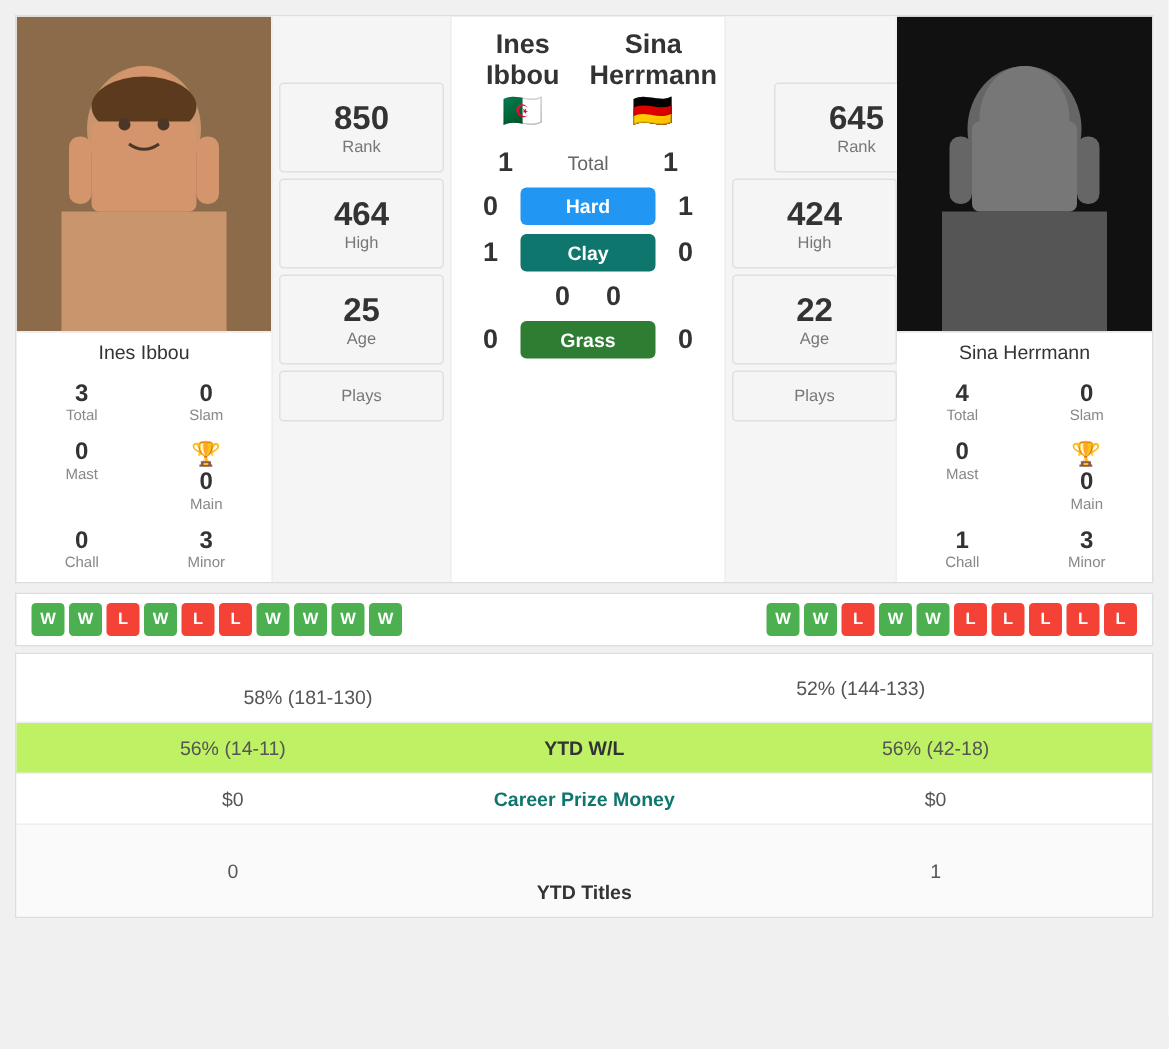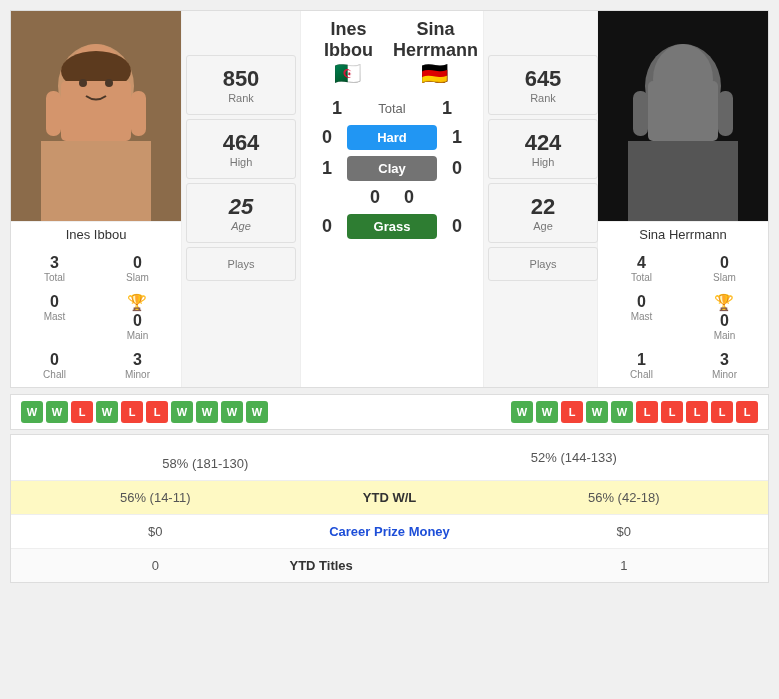--- a/index.html
+++ b/index.html
@@ -5,21 +5,21 @@
     * { box-sizing: border-box; margin: 0; padding: 0; }
     body { font-family: Arial, sans-serif; background: #f0f0f0; width: 779px; min-height: 699px; }
     
     .main-container { width: 779px; background: #f0f0f0; padding: 10px; }
     .stat-cell { text-align: center; padding: 4px 2px; }
     .stat-cell .val { font-size: 16px; font-weight: bold; color: #333; }
     .stat-cell .lbl { font-size: 10px; color: #888; }
     .trophy { color: #f5a623; font-size: 16px; }
     .surface-btn { padding: 5px 16px; border-radius: 4px; font-size: 13px; font-weight: bold; color: #fff; border: none; min-width: 90px; text-align: center; }
     .surface-hard { background: #2196F3; }
-    .surface-clay { background: #737373; }
+    .surface-clay { background: #0f766e; }
     .surface-indoor { background: #5C6BC0; }
     .surface-grass { background: #2E7D32; }
     .comp-box { background: #f5f5f5; border: 1px solid #e0e0e0; border-radius: 3px; text-align: center; padding: 10px 4px; width: 110px; }
     .comp-box .val { font-size: 22px; font-weight: bold; color: #333; }
     .comp-box .lbl { font-size: 11px; color: #777; }
     
     
     .form-section { background: #fff; border: 1px solid #ddd; margin-bottom: 4px; }
     .form-row { display: flex; align-items: center; padding: 6px 10px; border-bottom: 1px solid #eee; }
     .form-row:last-child { border-bottom: none; }
@@ -95,21 +95,21 @@
 
     <div style="width:120px; flex-shrink:0; display:flex; flex-direction:column; justify-content:flex-start; padding:4px; gap:4px; background:#f5f5f5; border-left:1px solid #eee; border-right:1px solid #eee;">
       <div class="comp-box" style="background:#f5f5f5; border:1px solid #e0e0e0; border-radius:3px; text-align:center; padding:10px 4px; margin-top:40px;">
         <div class="val" style="font-size:22px; font-weight:bold; color:#333;">850</div>
         <div class="lbl" style="font-size:11px; color:#777;">Rank</div>
       </div>
       <div class="comp-box" style="background:#f5f5f5; border:1px solid #e0e0e0; border-radius:3px; text-align:center; padding:10px 4px;">
         <div class="val" style="font-size:22px; font-weight:bold; color:#333;">464</div>
         <div class="lbl" style="font-size:11px; color:#777;">High</div>
       </div>
-      <div class="comp-box" style="background:#f5f5f5; border:1px solid #e0e0e0; border-radius:3px; text-align:center; padding:10px 4px;font-style:italic;">
+      <div class="comp-box" style="background:#f5f5f5; border:1px solid #e0e0e0; border-radius:3px; text-align:center; padding:10px 4px;">
         <div class="val" style="font-size:22px; font-weight:bold; color:#333;">25</div>
         <div class="lbl" style="font-size:11px; color:#777;">Age</div>
       </div>
       <div class="comp-box" style="background:#f5f5f5; border:1px solid #e0e0e0; border-radius:3px; text-align:center; padding:10px 4px;">
         <div class="lbl" style="font-size:11px; color:#777;">Plays</div>
       </div>
     </div>
 
     <div style="flex:1; display:flex; flex-direction:column; align-items:center; padding:8px 4px;">
 
@@ -148,21 +148,21 @@
       </div>
 
       <div style="display:flex; align-items:center; justify-content:center; width:100%; gap:6px; margin:3px 0;">
         <span style="font-size:18px; font-weight:bold; color:#333; width:28px; text-align:center;">0</span>
         <button class="surface-btn surface-grass">Grass</button>
         <span style="font-size:18px; font-weight:bold; color:#333; width:28px; text-align:center;">0</span>
       </div>
     </div>
 
     <div style="width:115px; flex-shrink:0; display:flex; flex-direction:column; justify-content:flex-start; padding:4px; gap:4px; background:#f5f5f5; border-left:1px solid #eee; border-right:1px solid #eee;">
-      <div class="comp-box" style="background:#f5f5f5; border:1px solid #e0e0e0; border-radius:3px; text-align:center; padding:10px 4px; margin-top:40px;">
+      <div class="comp-box" style="background:#f5f5f5; border:1px solid #e0e0e0; border-radius:3px; text-align:center; padding:10px 4px; margin-top:40px;margin-left:28px;">
         <div class="val" style="font-size:22px; font-weight:bold; color:#333;">645</div>
         <div class="lbl" style="font-size:11px; color:#777;">Rank</div>
       </div>
       <div class="comp-box" style="background:#f5f5f5; border:1px solid #e0e0e0; border-radius:3px; text-align:center; padding:10px 4px;">
         <div class="val" style="font-size:22px; font-weight:bold; color:#333;">424</div>
         <div class="lbl" style="font-size:11px; color:#777;">High</div>
       </div>
       <div class="comp-box" style="background:#f5f5f5; border:1px solid #e0e0e0; border-radius:3px; text-align:center; padding:10px 4px;">
         <div class="val" style="font-size:22px; font-weight:bold; color:#333;">22</div>
         <div class="lbl" style="font-size:11px; color:#777;">Age</div>
@@ -247,30 +247,30 @@
         </div>
     </div>
   </div>
 
   <div style="background:#fff; border:1px solid #ddd;">
 
   <div class="data-row" style="display: flex; align-items: center; padding: 9px 10px; border-bottom: 1px solid rgb(238, 238, 238); background: rgb(255, 255, 255);">
         <div style="flex: 1 1 0%; text-align: center; font-size: 13px; color: rgb(85, 85, 85); margin-top: 12px;">58% (181-130)</div>
         <div style="flex: 1 1 0%; text-align: center; font-size: 13px; color: rgb(85, 85, 85);">52% (144-133)</div>
       </div>
-      <div class="data-row alt" style="display: flex; align-items: center; padding: 9px 10px; border-bottom: 1px solid rgb(238, 238, 238); background: #fef9c3;">
+      <div class="data-row alt" style="display: flex; align-items: center; padding: 9px 10px; border-bottom: 1px solid rgb(238, 238, 238); background: #bef264;">
         <div style="flex: 1 1 0%; text-align: center; font-size: 13px; color: rgb(85, 85, 85);">56% (14-11)</div>
         <div style="flex: 0 0 200px; text-align: center; font-size: 13px; font-weight: bold; color: rgb(51, 51, 51);">YTD W/L</div>
         <div style="flex: 1 1 0%; text-align: center; font-size: 13px; color: rgb(85, 85, 85);">56% (42-18)</div>
       </div>
       <div class="data-row" style="display: flex; align-items: center; padding: 9px 10px; border-bottom: 1px solid rgb(238, 238, 238); background: rgb(255, 255, 255);">
         <div style="flex: 1 1 0%; text-align: center; font-size: 13px; color: rgb(85, 85, 85);">$0</div>
-        <div style="flex: 0 0 200px; text-align: center; font-size: 13px; font-weight: bold; color: #1d4ed8;">Career Prize Money</div>
+        <div style="flex: 0 0 200px; text-align: center; font-size: 13px; font-weight: bold; color: #0f766e;">Career Prize Money</div>
         <div style="flex: 1 1 0%; text-align: center; font-size: 13px; color: rgb(85, 85, 85);">$0</div>
       </div>
       <div class="data-row alt" style="display: flex; align-items: center; padding: 9px 10px; border-bottom: none; background: rgb(250, 250, 250);">
         <div style="flex: 1 1 0%; text-align: center; font-size: 13px; color: rgb(85, 85, 85);">0</div>
-        <div style="flex: 0 0 200px; font-size: 13px; font-weight: bold; color: rgb(51, 51, 51);">YTD Titles</div>
+        <div style="flex: 0 0 200px; text-align: center; font-size: 13px; font-weight: bold; color: rgb(51, 51, 51); margin-top: 28px;">YTD Titles</div>
         <div style="flex: 1 1 0%; text-align: center; font-size: 13px; color: rgb(85, 85, 85);">1</div>
       </div>
     </div>
 
 </div>
 
 </body></html>

